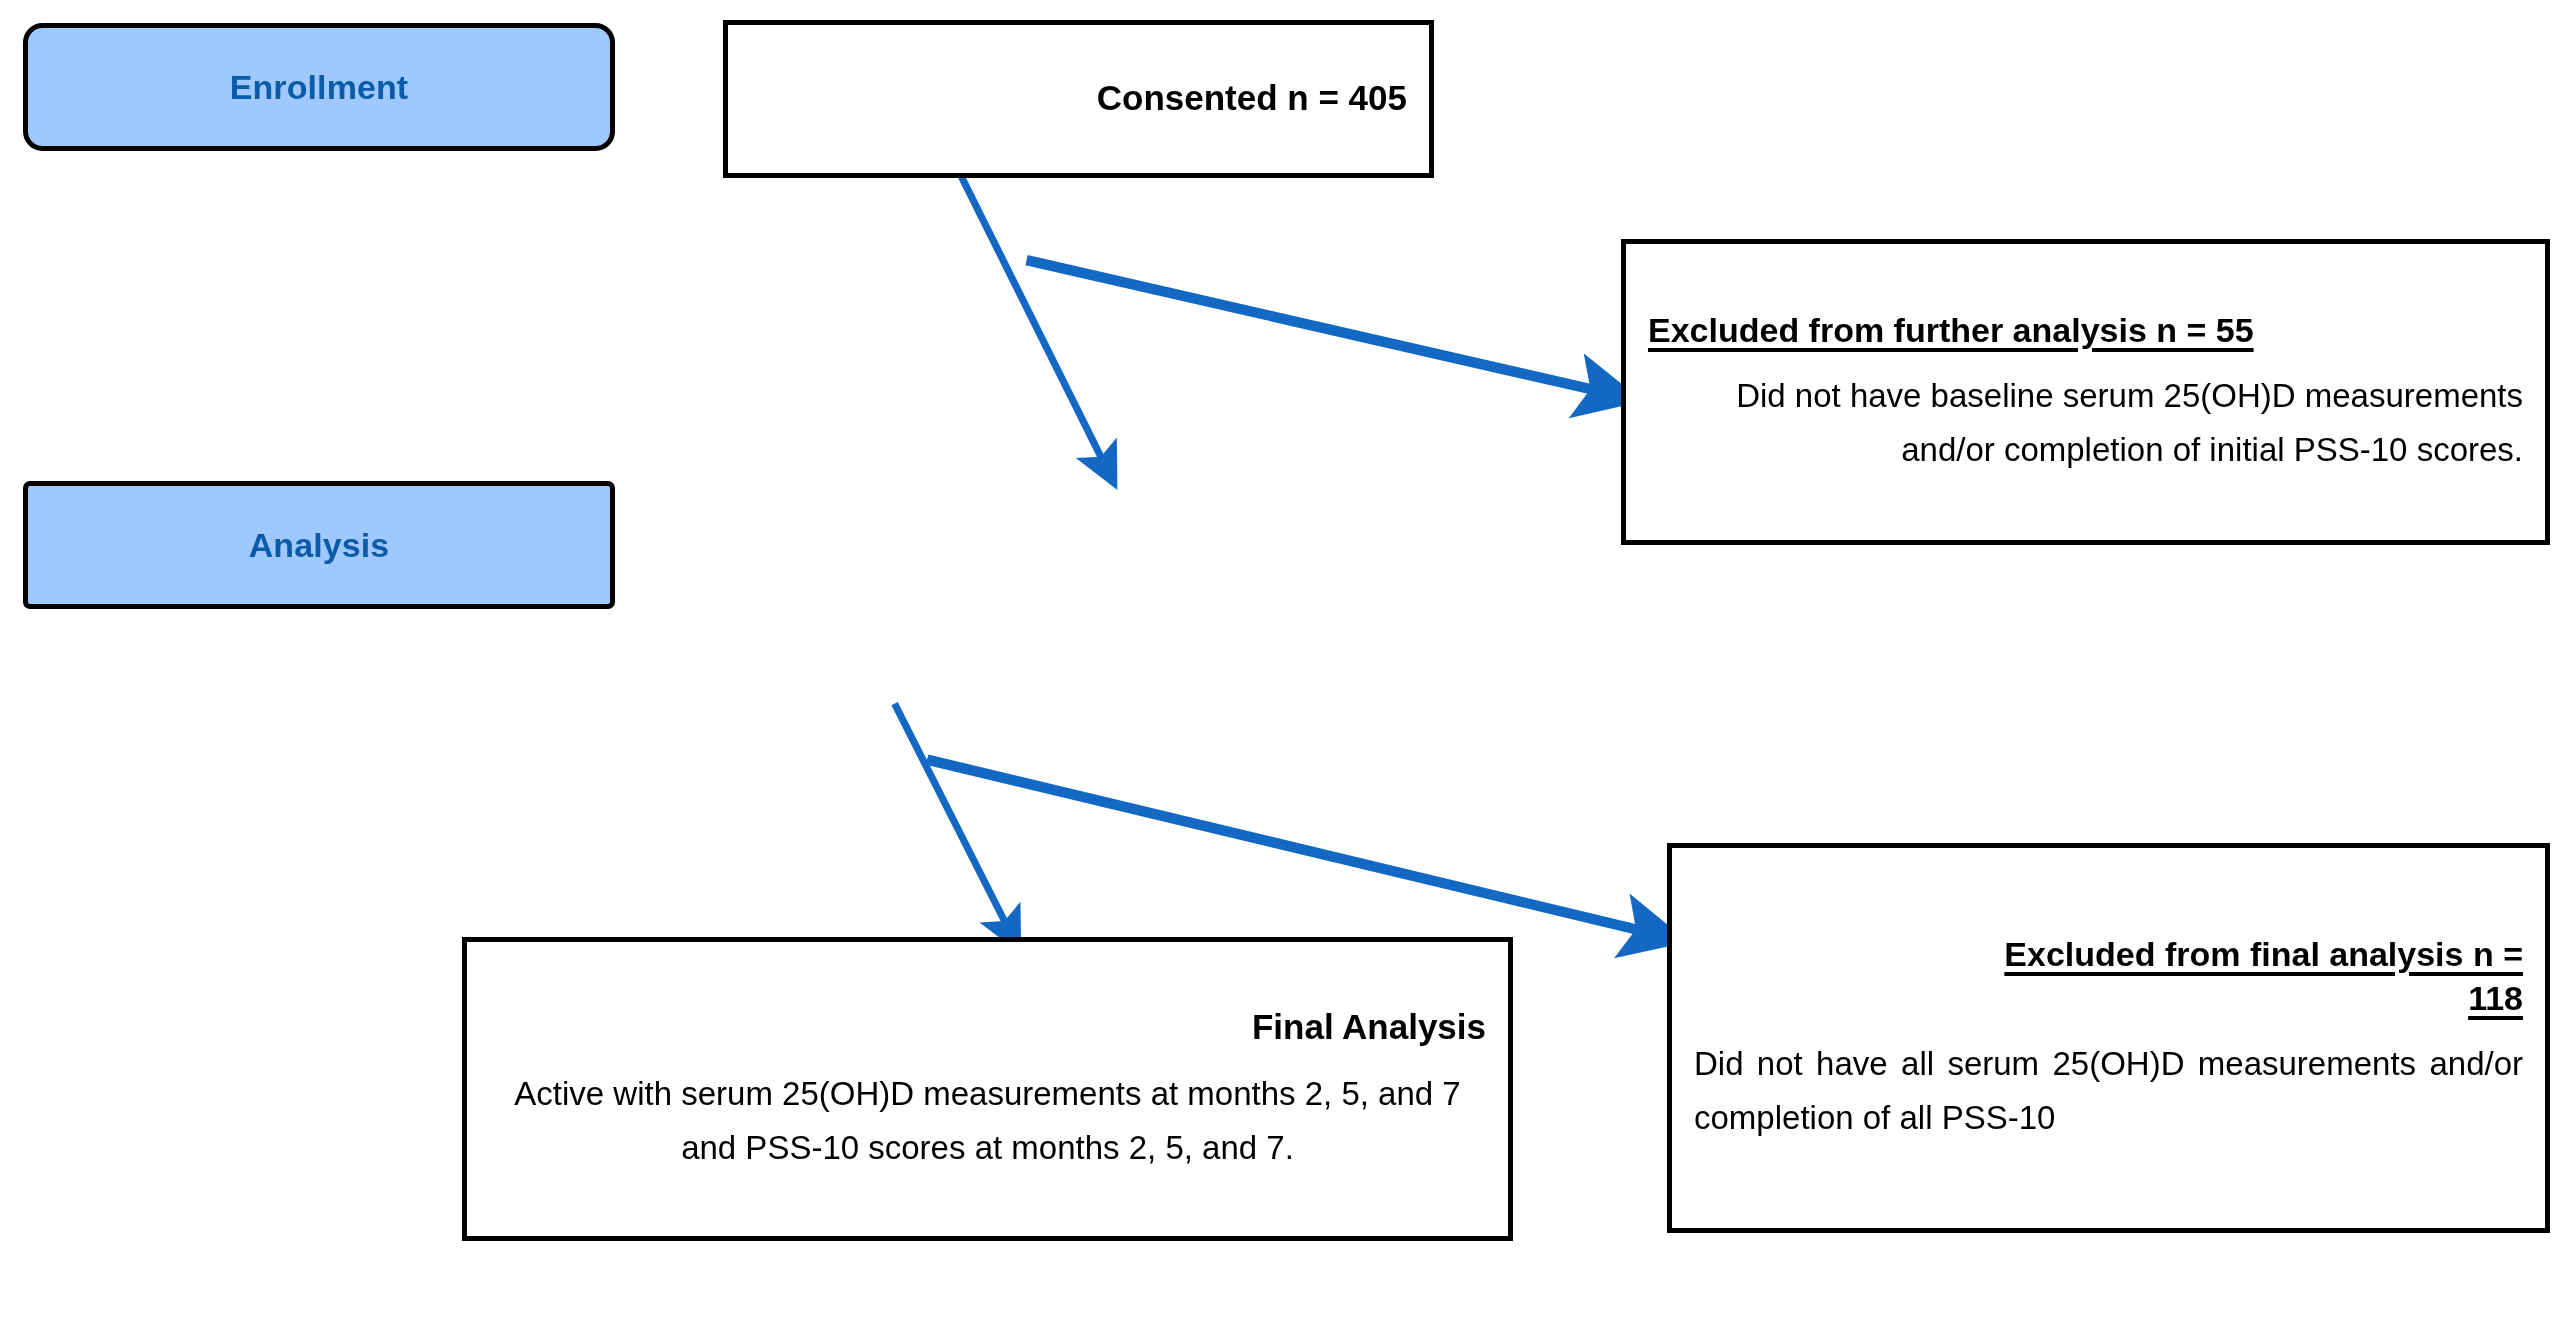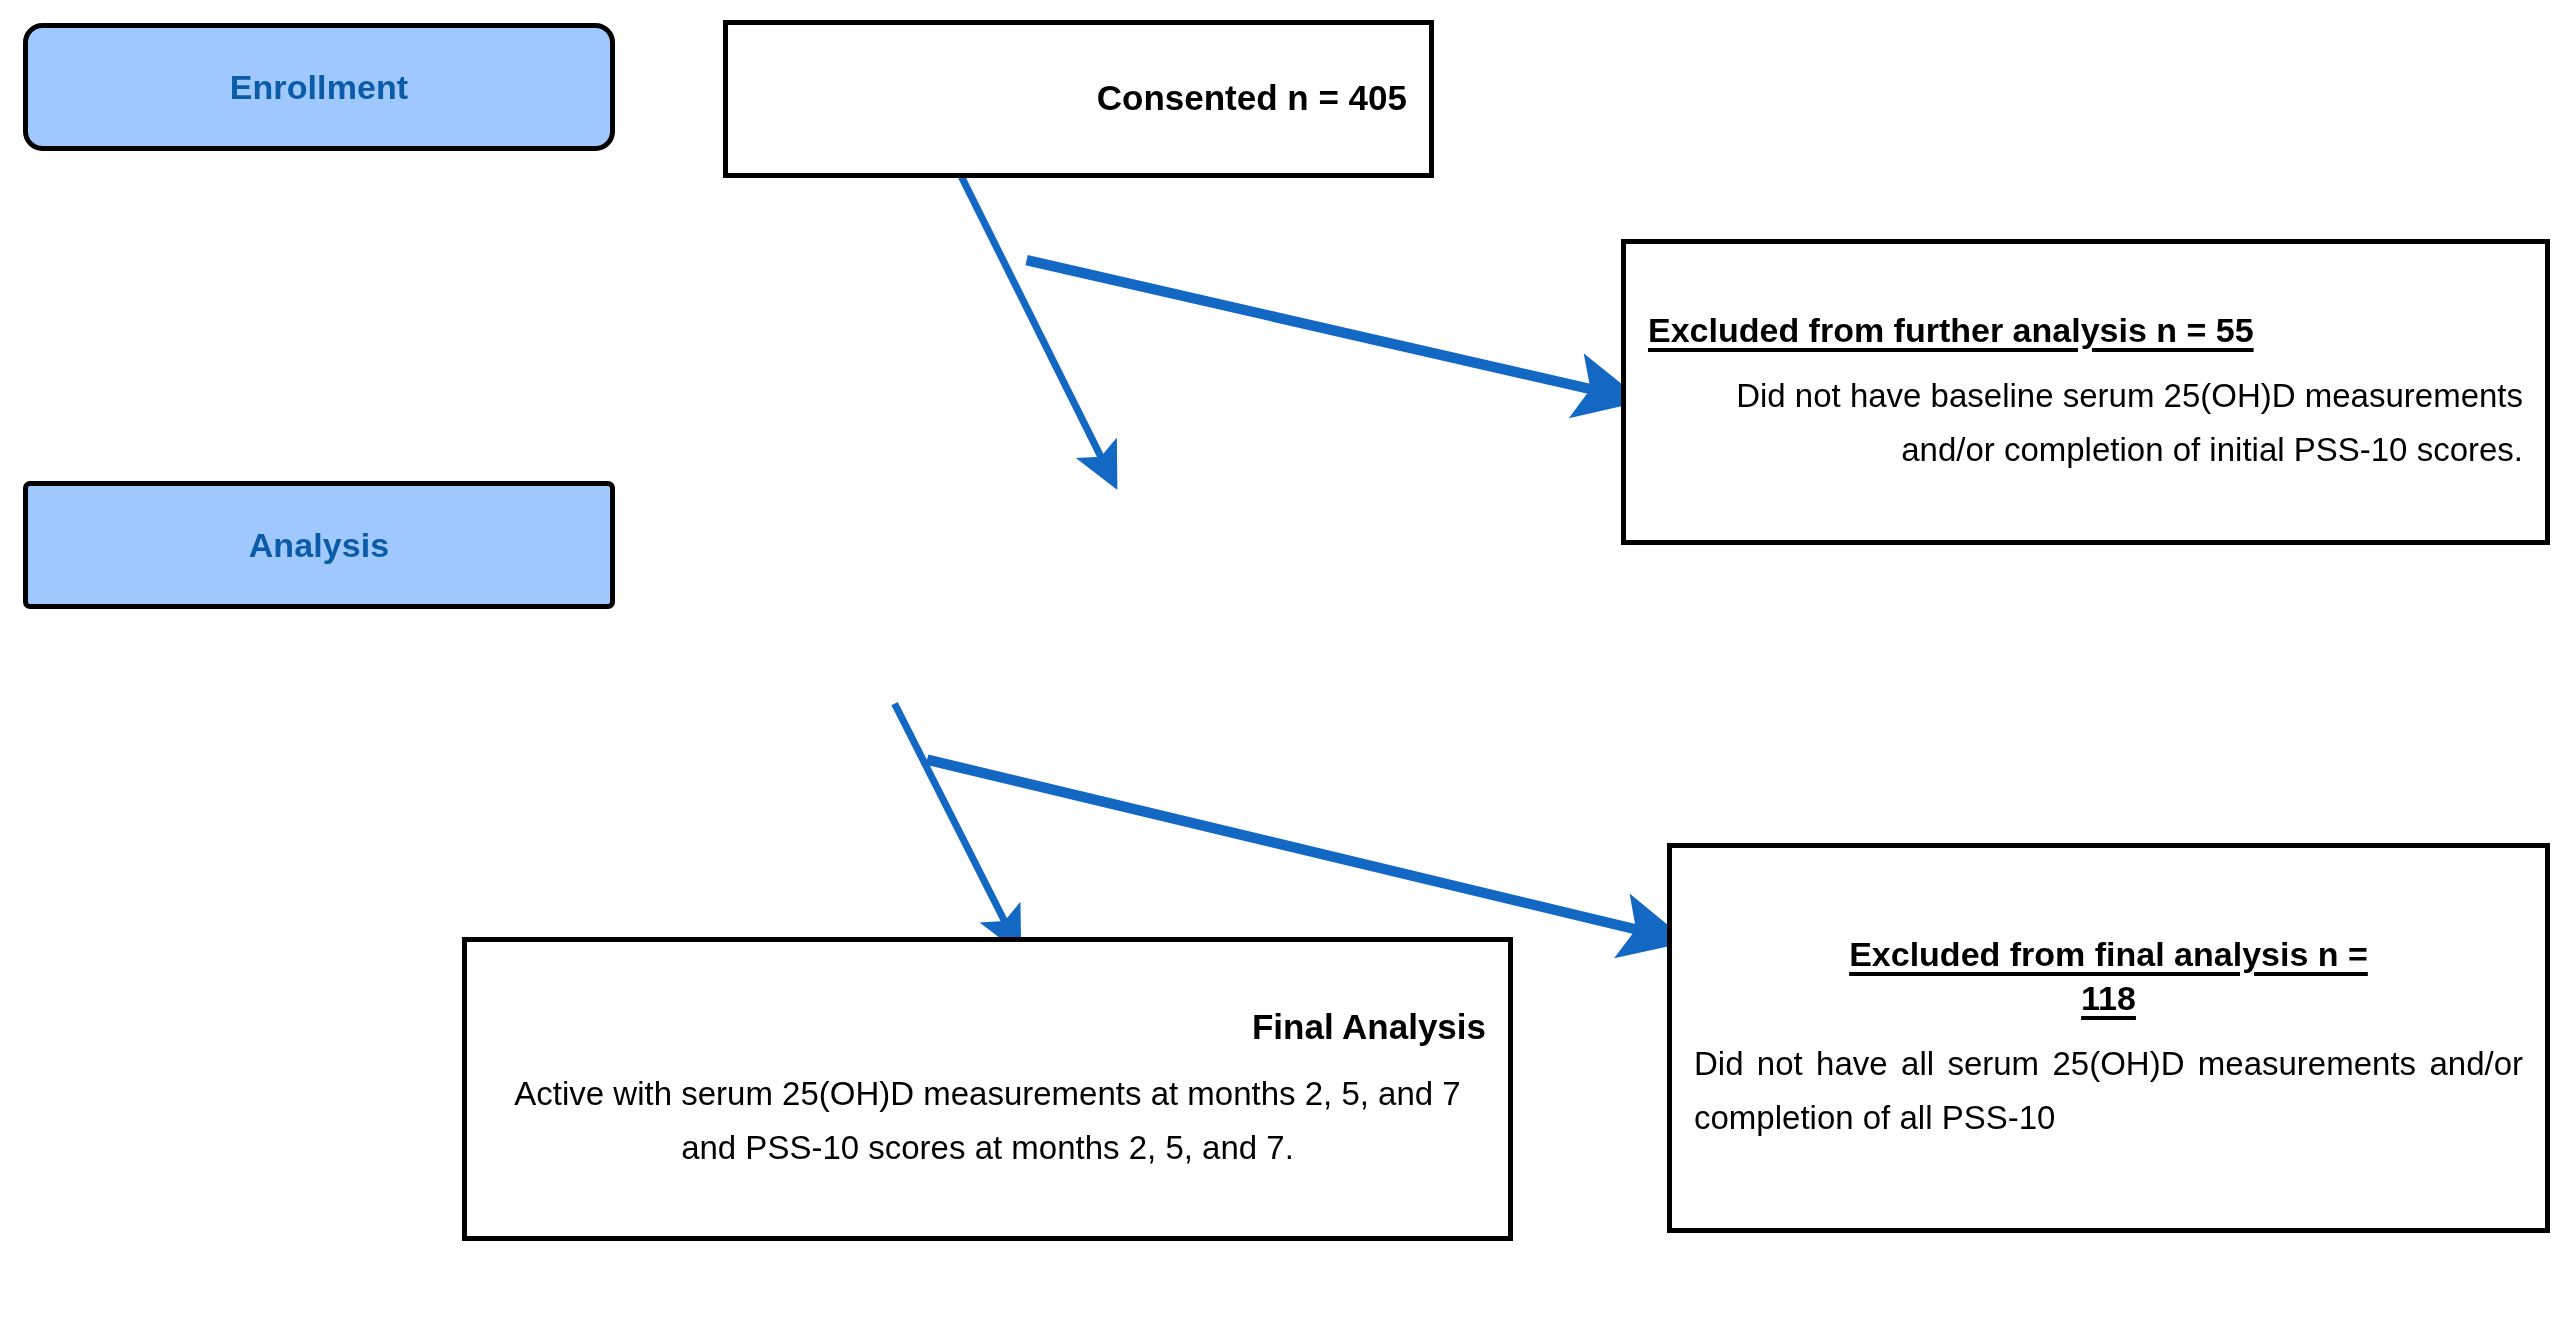--- a/index.html
+++ b/index.html
@@ -51,21 +51,21 @@
 
   .line-bold-center {
     text-align: right;
     font-weight: bold;
     font-size: 35px;
     color: #000000;
     line-height: 1.34;
   }
 
   .heading-underline {
-    text-align: center;
+    text-align: right;
     font-weight: bold;
     font-size: 34px;
     color: #000000;
     text-decoration: underline;
     text-decoration-thickness: 3.9px;
     text-underline-offset: 5.9px;
     line-height: 1.30;
     margin-bottom: 17px;
   }
 

